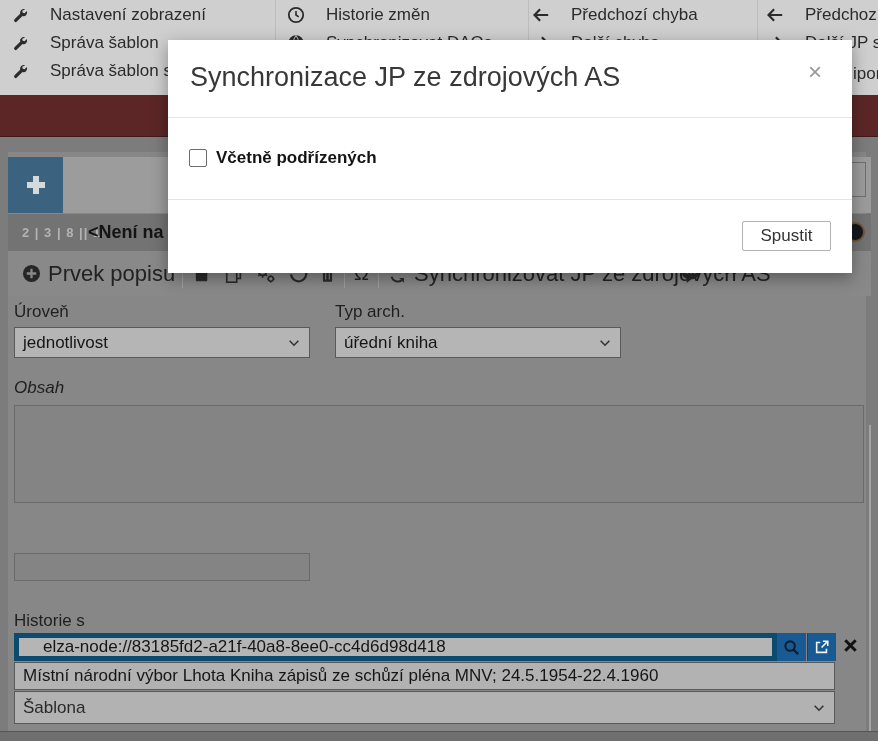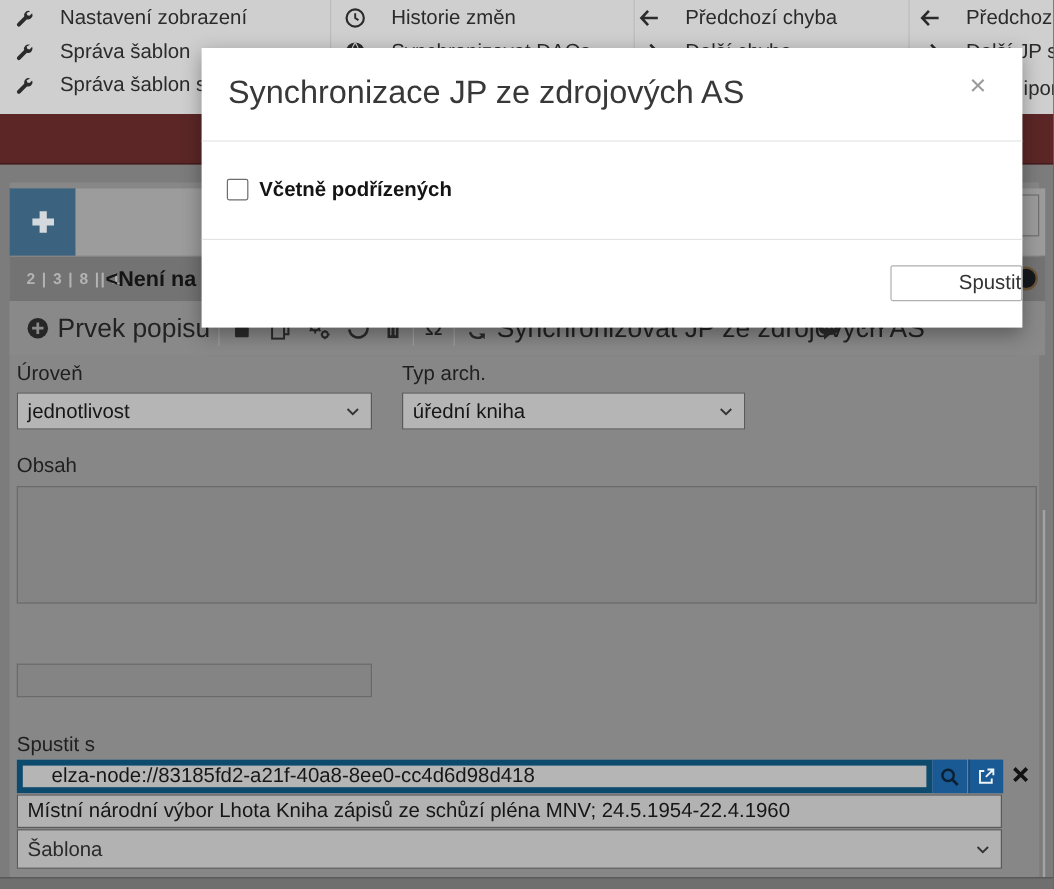--- a/index.html
+++ b/index.html
@@ -61,23 +61,23 @@
   
   .modal { left:168px; top:40px; width:684px; height:233px; background:#ffffff;
            box-shadow:0 5px 16px rgba(0,0,0,.35); z-index:10; }
   .modal-title { position:absolute; left:22px; top:22px; font-size:27px; color:#383838; }
   .modal-close { position:absolute; left:640px; top:20px; font-size:24px; color:#9a9a9a;
                  cursor:pointer; line-height:1; }
   .mdiv { position:absolute; left:0; width:684px; height:1px; background:#e4e4e4; }
   .mcheck { position:absolute; left:21px; top:109px; width:18px; height:18px;
             border:1px solid #6d6d6d; border-radius:2px; background:#fff; cursor:pointer; }
   .mchecklabel { position:absolute; left:48px; top:108px; font-weight:bold; color:#141414; cursor:pointer; }
-  .mrun { position:absolute; left:574px; top:181px; width:110px; height:30px; background:#fff;
+  .mrun { position:absolute; left:574px; top:181px; width:89px; height:30px; background:#fff;
           border:1px solid #b0b0b0; border-radius:2px; font-family:"Liberation Sans",sans-serif;
-          font-size:17px; color:#333; cursor:pointer;text-align:right; }
+          font-size:17px; color:#333; cursor:pointer; }
   svg { display:block; }
 </style>
 </head>
 <body>
 
 <div id="screen">
 
   <div class="abs menu">
     <div class="menu-divider" style="left:275px"></div>
     <div class="menu-divider" style="left:528px"></div>
@@ -239,27 +239,27 @@
   </div>
 
   <span class="flabel" style="left:335px; top:302px;">Typ arch.</span>
   <div class="field select" style="left:335px; top:327px; width:286px; height:31px;">
     <span>úřední kniha</span>
     <svg class="chev" width="14" height="14" viewBox="0 0 16 16">
         <path d="M3 5.5 8 10.5 13 5.5" fill="none" stroke="#333" stroke-width="1.8"></path>
       </svg>
   </div>
 
-  <span class="flabel" style="left:14px; top:378px;">Obsah</span>
+  <span class="flabel" style="left:14px; top:378px;font-style:italic;">Obsah</span>
   <textarea class="field-ghost" style="left: 14px; top: 405px; width: 850px; height: 98px; resize: none; font-family: &quot;Liberation Sans&quot;, sans-serif; font-size: 17px; color: rgb(22, 22, 22); outline: none;" value=""></textarea>
 
   <span class="flabel" style="left:14px; top:529px;margin-top:36px;">Dat. vzniku</span>
   <input class="field-ghost" style="left: 14px; top: 553px; width: 296px; height: 28px; font-family: &quot;Liberation Sans&quot;, sans-serif; font-size: 17px; color: rgb(22, 22, 22); padding: 0px 8px; outline: none;" value="">
 
-  <span class="flabel" style="left:14px; top:611px;">Spustit s</span>
+  <span class="flabel" style="left:14px; top:611px;">Historie s</span>
   <input class="txt" style="left: 14px; top: 633px; width: 763px; height: 28px;" value="elza-node://83185fd2-a21f-40a8-8ee0-cc4d6d98d418">
   <button class="sqbtn" style="left:777px; top:633px;">
     <svg width="17" height="17" viewBox="0 0 18 18">
         <circle cx="7.5" cy="7.5" r="5" fill="none" stroke="#0c2033" stroke-width="2.2"></circle>
         <path d="M11.2 11.2 16 16" stroke="#0c2033" stroke-width="2.4"></path>
       </svg>
   </button>
   <button class="sqbtn" style="left:807px; top:633px; border-left:1px solid #0f4576;">
     <svg width="16" height="16" viewBox="0 0 18 18">
         <path d="M7 4H3v11h11v-4" fill="none" stroke="#eef3f8" stroke-width="1.8"></path>

